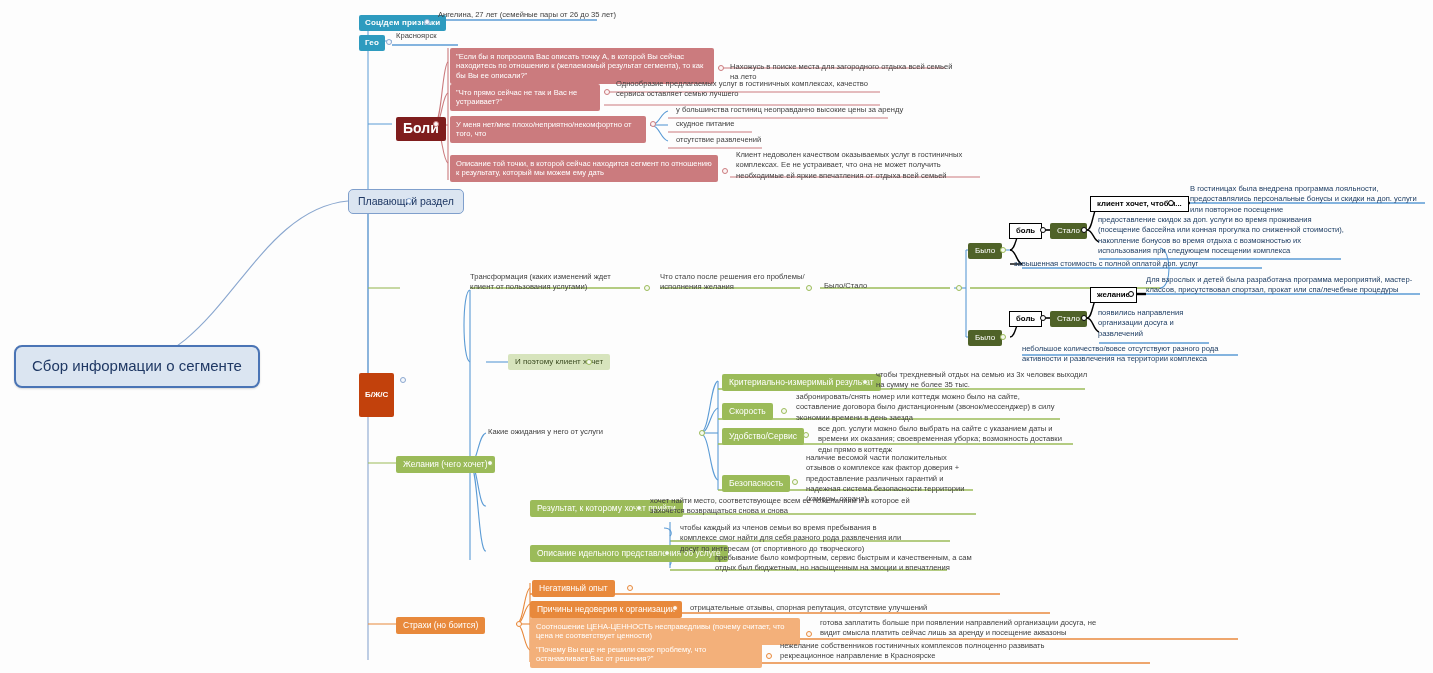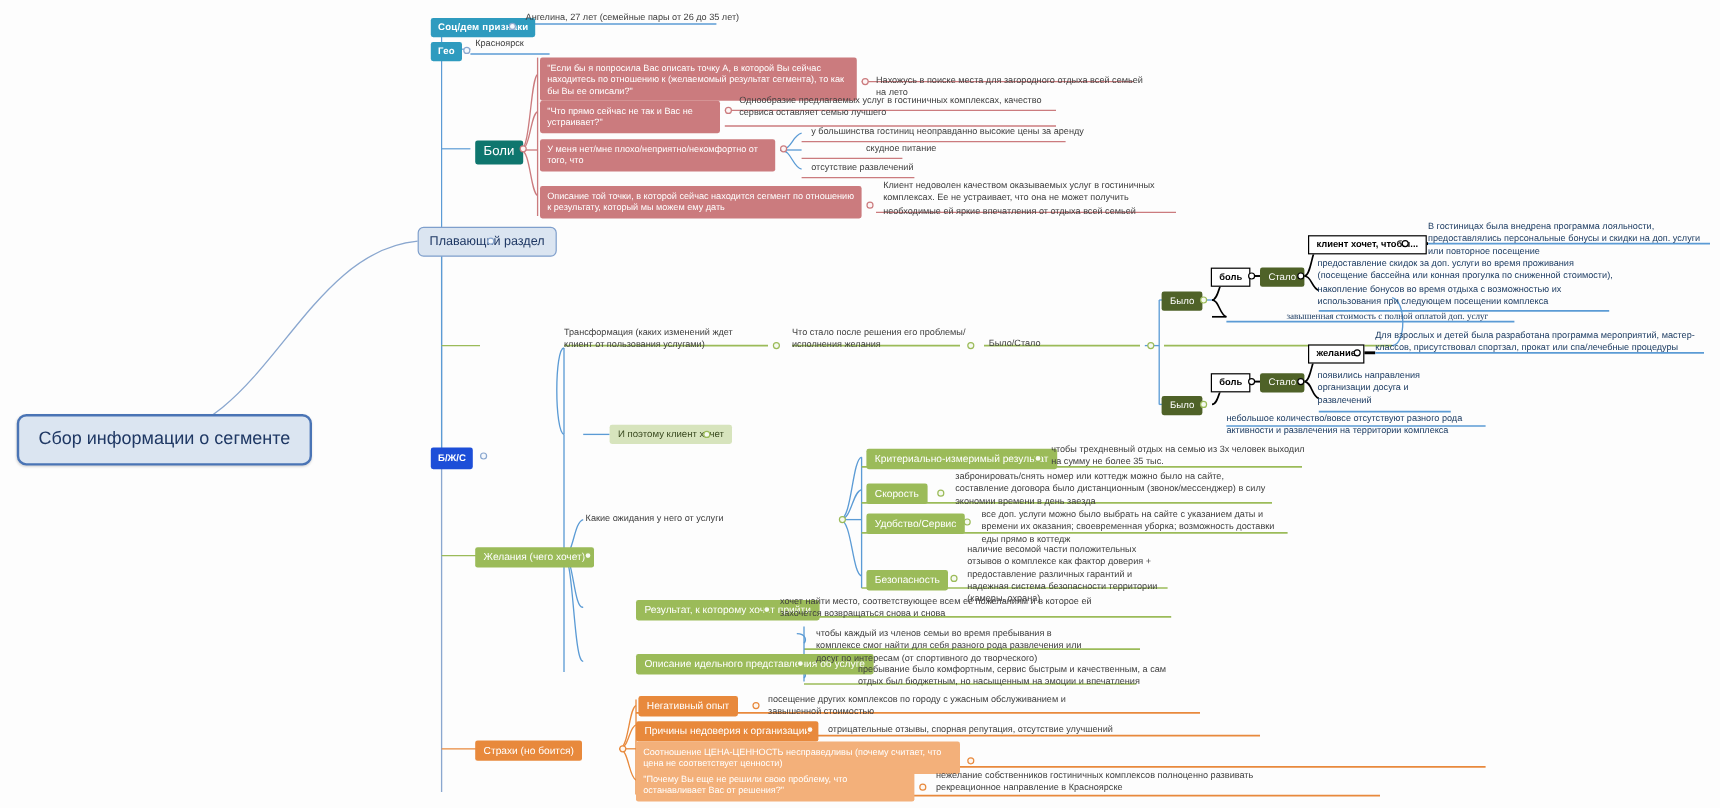--- a/index.html
+++ b/index.html
@@ -35,26 +35,26 @@
     color:#1f3864; font-size:10.5px; padding:5px 9px;
   }
 
   
   .tag-blue {
     background:#2e9bbf; color:#fff; font-size:8px; font-weight:bold;
     padding:3px 6px; border-radius:2px; letter-spacing:.2px;
   }
   
   .tag-purple {
-    background:#1d4ed8; color:#fff; font-size:8px; font-weight:bold;
-    padding:4px 6px; border-radius:2px;text-align:right;
+    background:#c2410c; color:#fff; font-size:8px; font-weight:bold;
+    padding:17px 6px; border-radius:2px;text-align:right;
   }
   
   .tag-red {
-    background:#0f766e; color:#fff; font-size:11px; font-weight:normal;
+    background:#7f1d1d; color:#fff; font-size:14px; font-weight:bold;
     padding:3px 7px; border-radius:2px;
   }
   .box-red {
     background:#cb7b7e; color:#ffffff; font-size:7.6px;
     padding:4px 6px; border-radius:2px;
   }
   
   .tag-green {
     background:#9bbb59; color:#ffffff; font-size:8.5px;
     padding:3px 7px; border-radius:2px;
@@ -236,21 +236,21 @@
   <div class="dot r" style="left:718px; top:65px;"></div>
   <div class="leaf" style="position:absolute; left:730px; top:62px; width:230px;">Нахожусь в поиске места для загородного отдыха всей семьей на лето</div>
 
   <div class="box box-red" style="left:450px; top:84px; width:150px;">"Что прямо сейчас не так и Вас не устраивает?"</div>
   <div class="dot r" style="left:604px; top:89px;"></div>
   <div class="leaf" style="position:absolute; left:616px; top:79px; width:272px;">Однообразие предлагаемых услуг в гостиничных комплексах, качество сервиса оставляет семью лучшего</div>
 
   <div class="box box-red" style="left:450px; top:116px; width:196px;">У меня нет/мне плохо/неприятно/некомфортно от того, что</div>
   <div class="dot r" style="left:650px; top:121px;"></div>
   <div class="leaf" style="position:absolute; left:676px; top:105px; width:230px;">у большинства гостиниц неоправданно высокие цены за аренду</div>
-  <div class="leaf" style="position:absolute; left:676px; top:119px; width:150px;text-align:center;">скудное питание</div>
+  <div class="leaf" style="position:absolute; left:676px; top:119px; width:150px;">скудное питание</div>
   <div class="leaf" style="position:absolute; left:676px; top:135px; width:150px;">отсутствие развлечений</div>
 
   <div class="box box-red" style="left:450px; top:155px; width:268px;">Описание той точки, в которой сейчас находится сегмент по отношению к результату, который мы можем ему дать</div>
   <div class="dot r" style="left:722px; top:168px;"></div>
   <div class="leaf" style="position:absolute; left:736px; top:150px; width:250px;">Клиент недоволен качеством оказываемых услуг в гостиничных комплексах. Ее не устраивает, что она не может получить необходимые ей яркие впечатления от отдыха всей семьей</div>
 
   <div class="leaf" style="position:absolute; left:470px; top:272px; width:160px;">Трансформация (каких изменений ждет клиент от пользования услугами)</div>
   <div class="dot g" style="left:644px; top:285px;"></div>
   <div class="leaf" style="position:absolute; left:660px; top:272px; width:150px;">Что стало после решения его проблемы/ исполнения желания</div>
   <div class="dot g" style="left:806px; top:285px;"></div>
@@ -260,21 +260,21 @@
   <div class="box tag-green-dark" style="left:968px; top:243px;">Было</div>
   <div class="dot g" style="left:1000px; top:247px;"></div>
   <div class="box box-blackline" style="left:1009px; top:223px;">боль</div>
   <div class="dot k" style="left:1040px; top:227px;"></div>
   <div class="box tag-green-dark" style="left:1050px; top:223px;">Стало</div>
   <div class="dot k" style="left:1081px; top:227px;"></div>
   <div class="box box-blackline" style="left:1090px; top:196px;">клиент хочет, чтобы...</div>
   <div class="dot k" style="left:1168px; top:200px;"></div>
   <div class="leaf leaf-dark" style="position:absolute; left:1098px; top:215px; width:246px;">предоставление скидок за доп. услуги во время проживания (посещение бассейна или конная прогулка по сниженной стоимости), накопление бонусов во время отдыха с возможностью их использования при следующем посещении комплекса</div>
   <div class="leaf leaf-dark" style="position:absolute; left:1190px; top:184px; width:238px;">В гостиницах была внедрена программа лояльности, предоставлялись персональные бонусы и скидки на доп. услуги или повторное посещение</div>
-  <div class="leaf leaf-dark" style="position:absolute; left:1072px; top:259px; width:260px;font-family:Liberation Serif, serif;">завышенная стоимость с полной оплатой доп. услуг</div>
+  <div class="leaf leaf-dark" style="position:absolute; left:1014px; top:259px; width:260px;">завышенная стоимость с полной оплатой доп. услуг</div>
 
   <div class="box tag-green-dark" style="left:968px; top:330px;">Было</div>
   <div class="dot g" style="left:1000px; top:334px;"></div>
   <div class="box box-blackline" style="left:1009px; top:311px;">боль</div>
   <div class="dot k" style="left:1040px; top:315px;"></div>
   <div class="box tag-green-dark" style="left:1050px; top:311px;">Стало</div>
   <div class="dot k" style="left:1081px; top:315px;"></div>
   <div class="box box-blackline" style="left:1090px; top:287px;">желание</div>
   <div class="dot k" style="left:1128px; top:291px;"></div>
   <div class="leaf leaf-dark" style="position:absolute; left:1146px; top:275px; width:275px;">Для взрослых и детей была разработана программа мероприятий, мастер-классов, присутствовал спортзал, прокат или спа/лечебные процедуры</div>
@@ -313,26 +313,26 @@
   <div class="box tag-green" style="left:530px; top:545px;">Описание идельного представления об услуге</div>
   <div class="dot g" style="left:664px; top:550px;"></div>
   <div class="leaf" style="position:absolute; left:680px; top:523px; width:224px;">чтобы каждый из членов семьи во время пребывания в комплексе смог найти для себя разного рода развлечения или досуг по интересам (от спортивного до творческого)</div>
   <div class="leaf" style="position:absolute; left:680px; top:553px; width:264px;margin-left:35px;">пребывание было комфортным, сервис быстрым и качественным, а сам отдых был бюджетным, но насыщенным на эмоции и впечатления</div>
 
   <div class="box tag-orange" style="left:396px; top:617px;">Страхи (но боится)</div>
   <div class="dot o" style="left:516px; top:621px;"></div>
 
   <div class="box tag-orange" style="left:532px; top:580px;">Негативный опыт</div>
   <div class="dot o" style="left:627px; top:585px;"></div>
-  <div class="leaf" style="position:absolute; left:640px; top:578px; width:280px;">посещение других комплексов по городу с ужасным обслуживанием и завышенной стоимостью</div>
 
   <div class="box tag-orange" style="left:530px; top:601px;">Причины недоверия к организации</div>
   <div class="dot o" style="left:672px; top:605px;"></div>
   <div class="leaf" style="position:absolute; left:690px; top:603px; width:300px;">отрицательные отзывы, спорная репутация, отсутствие улучшений</div>
 
   <div class="box box-orange" style="left:530px; top:618px; width:270px;">Соотношение ЦЕНА-ЦЕННОСТЬ несправедливы (почему считает, что цена не соответствует ценности)</div>
   <div class="dot o" style="left:806px; top:631px;"></div>
+  <div class="leaf" style="position:absolute; left:820px; top:618px; width:290px;">готова заплатить больше при появлении направлений организации досуга, не видит смысла платить сейчас лишь за аренду и посещение аквазоны</div>
 
   <div class="box box-orange" style="left:530px; top:641px; width:232px;">"Почему Вы еще не решили свою проблему, что останавливает Вас от решения?"</div>
   <div class="dot o" style="left:766px; top:653px;"></div>
   <div class="leaf" style="position:absolute; left:780px; top:641px; width:290px;">нежелание собственников гостиничных комплексов полноценно развивать рекреационное направление в Красноярске</div>
 
 </div>
 
 </body></html>

